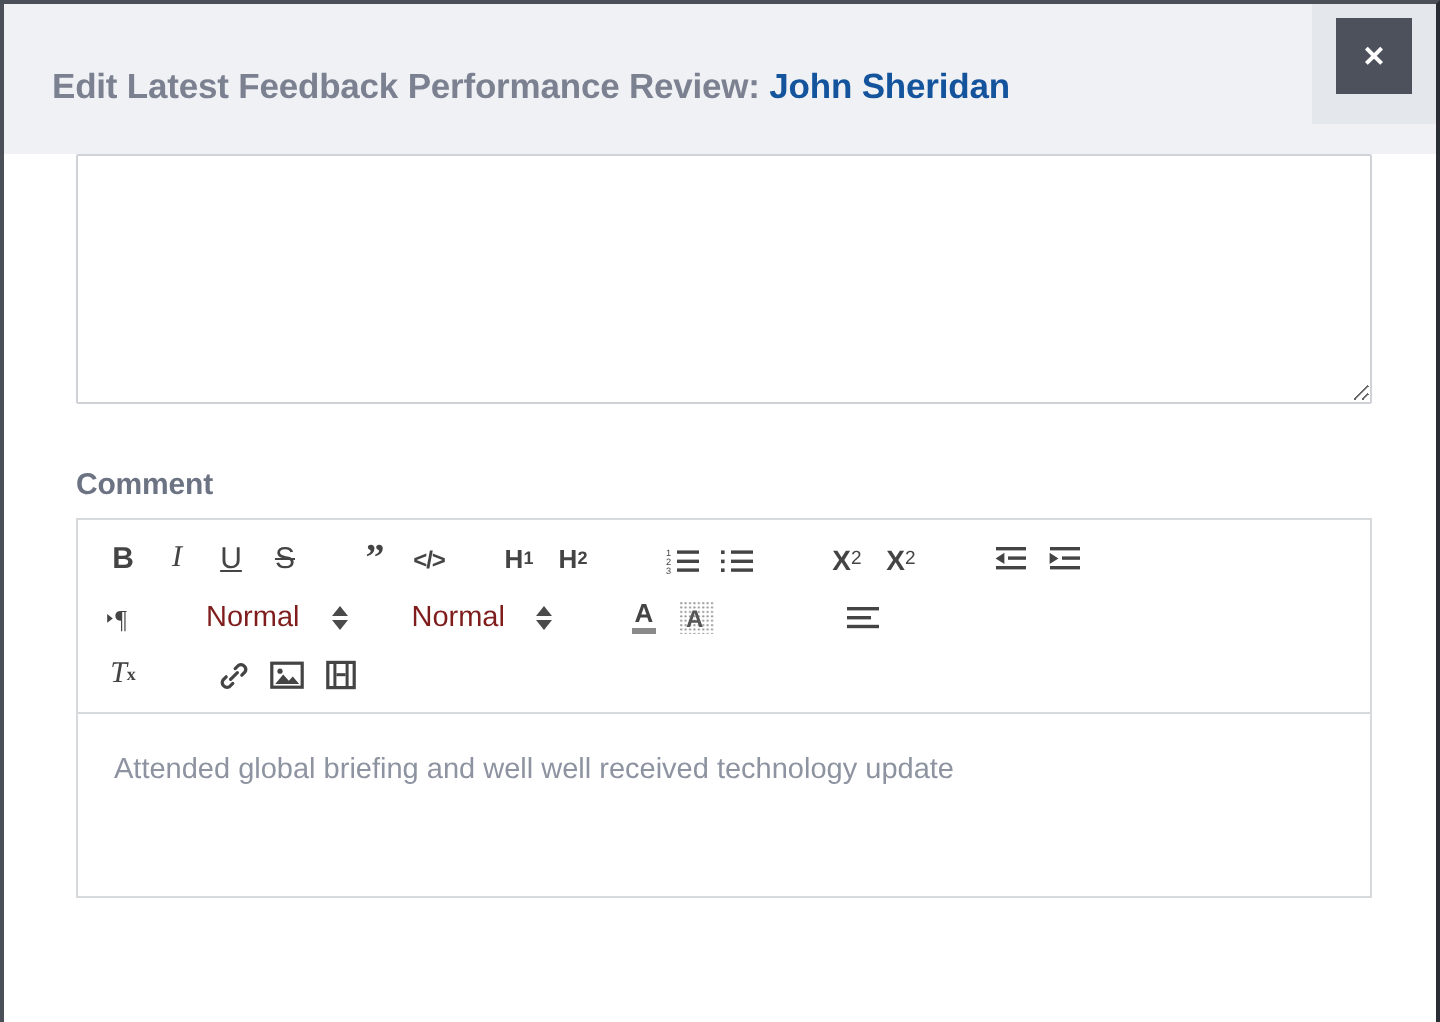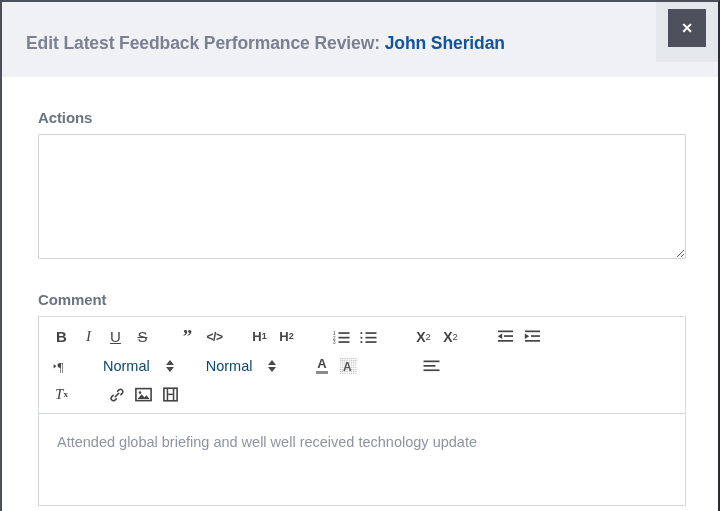--- a/index.html
+++ b/index.html
@@ -158,21 +158,21 @@
   .g-clear  { font-size: 15px; font-style: italic; font-family: "Liberation Serif", serif; }
   .g-clear sub { font-size: 9px; font-style: normal; font-weight: bold; }
   .g-fontcolor { font-size: 13px; font-weight: bold; font-family: "Liberation Sans", sans-serif; border-bottom: 3px solid #8a8a8a; line-height: 1.05; padding: 0 1px; }
 
   .tb-select {
     position: relative;
     display: inline-flex;
     align-items: center;
     height: 24px;
     cursor: pointer;
-    color: #0c4a6e;
+    color: #7f1d1d;
     font-family: "Liberation Sans", sans-serif;
     font-size: 14.5px;
     padding-right: 4px;
   }
   .tb-select .sel-label { white-space: nowrap; }
   .tb-select .sel-arrow {
     margin-left: 16px;
     display: inline-flex;
     flex-direction: column;
     justify-content: center;
@@ -212,21 +212,20 @@
       <span>Edit Latest Feedback Performance Review:</span>
       <span class="name">John Sheridan</span>
     </div>
     <div class="close-wrap">
       <button class="close-button">✕</button>
     </div>
   </div>
 
   <div class="modal-body">
 
-    <div class="field-label">Actions</div>
     <textarea class="actions-textarea" placeholder="" style=""></textarea>
 
     <div class="field-label">Comment</div>
 
     <div class="editor">
 
       <div class="editor-toolbar">
 
         <div class="tb-row">
           <span class="tb-btn g-bold">B</span>

